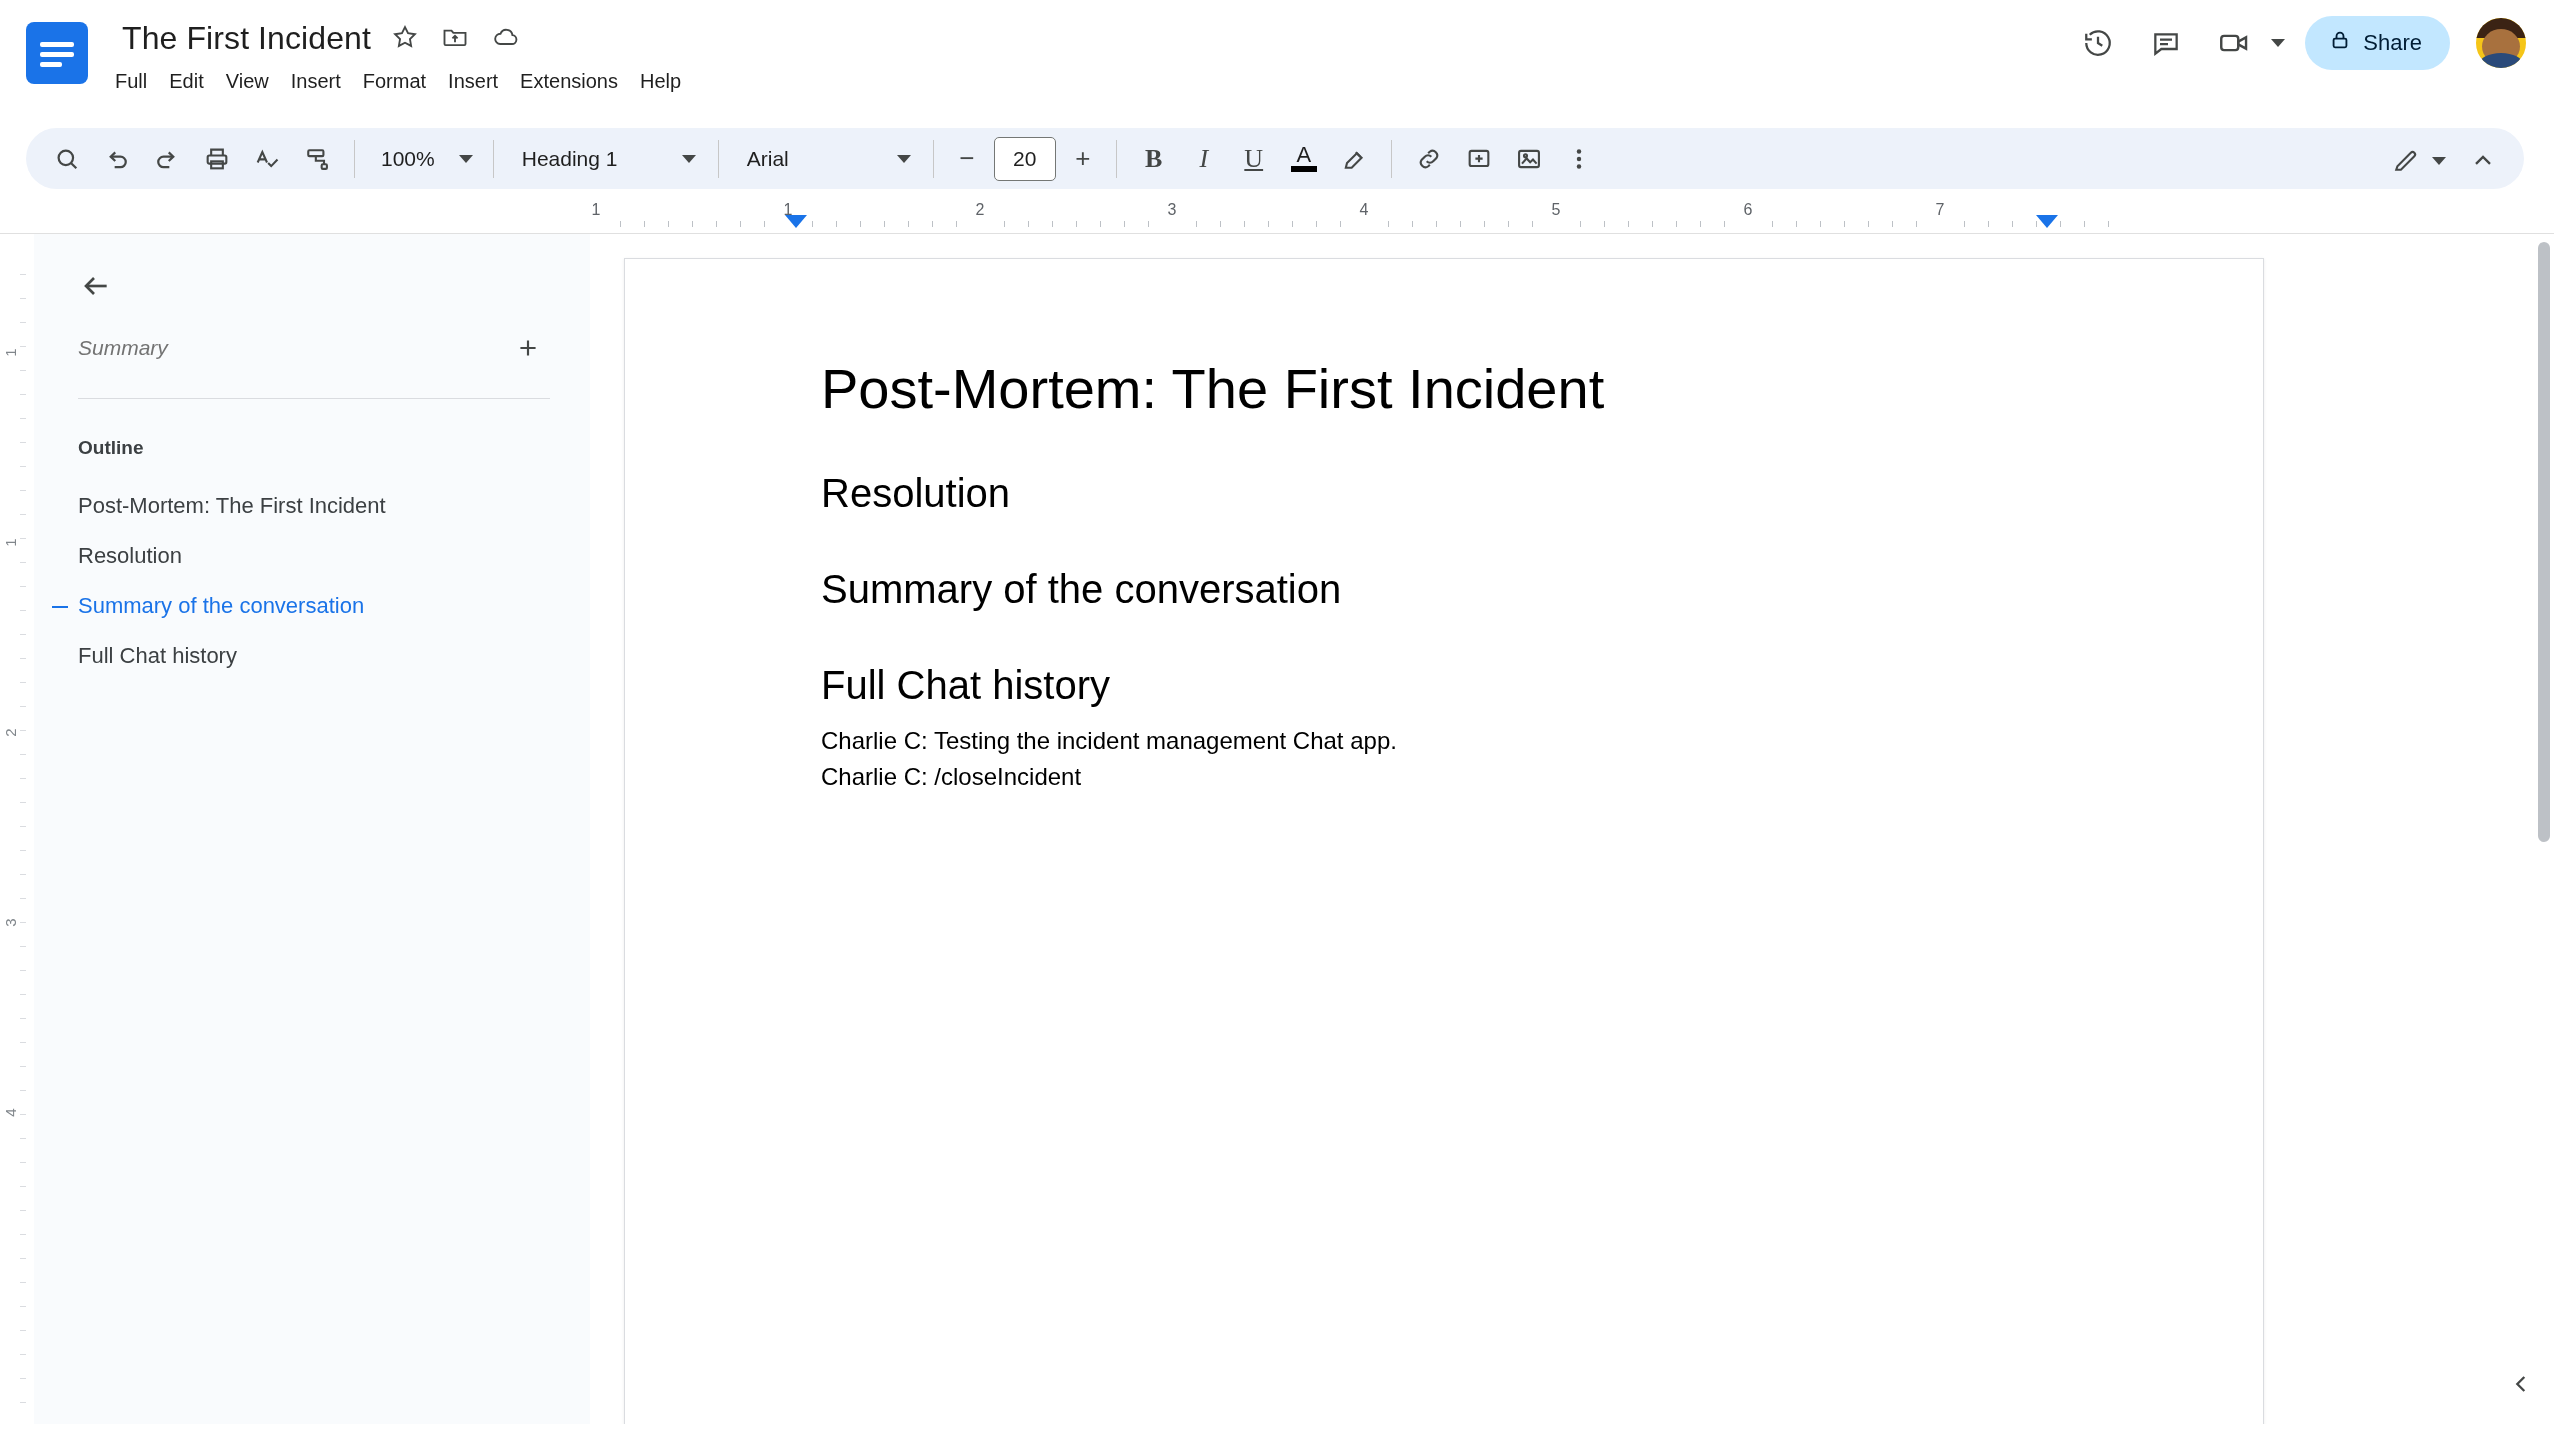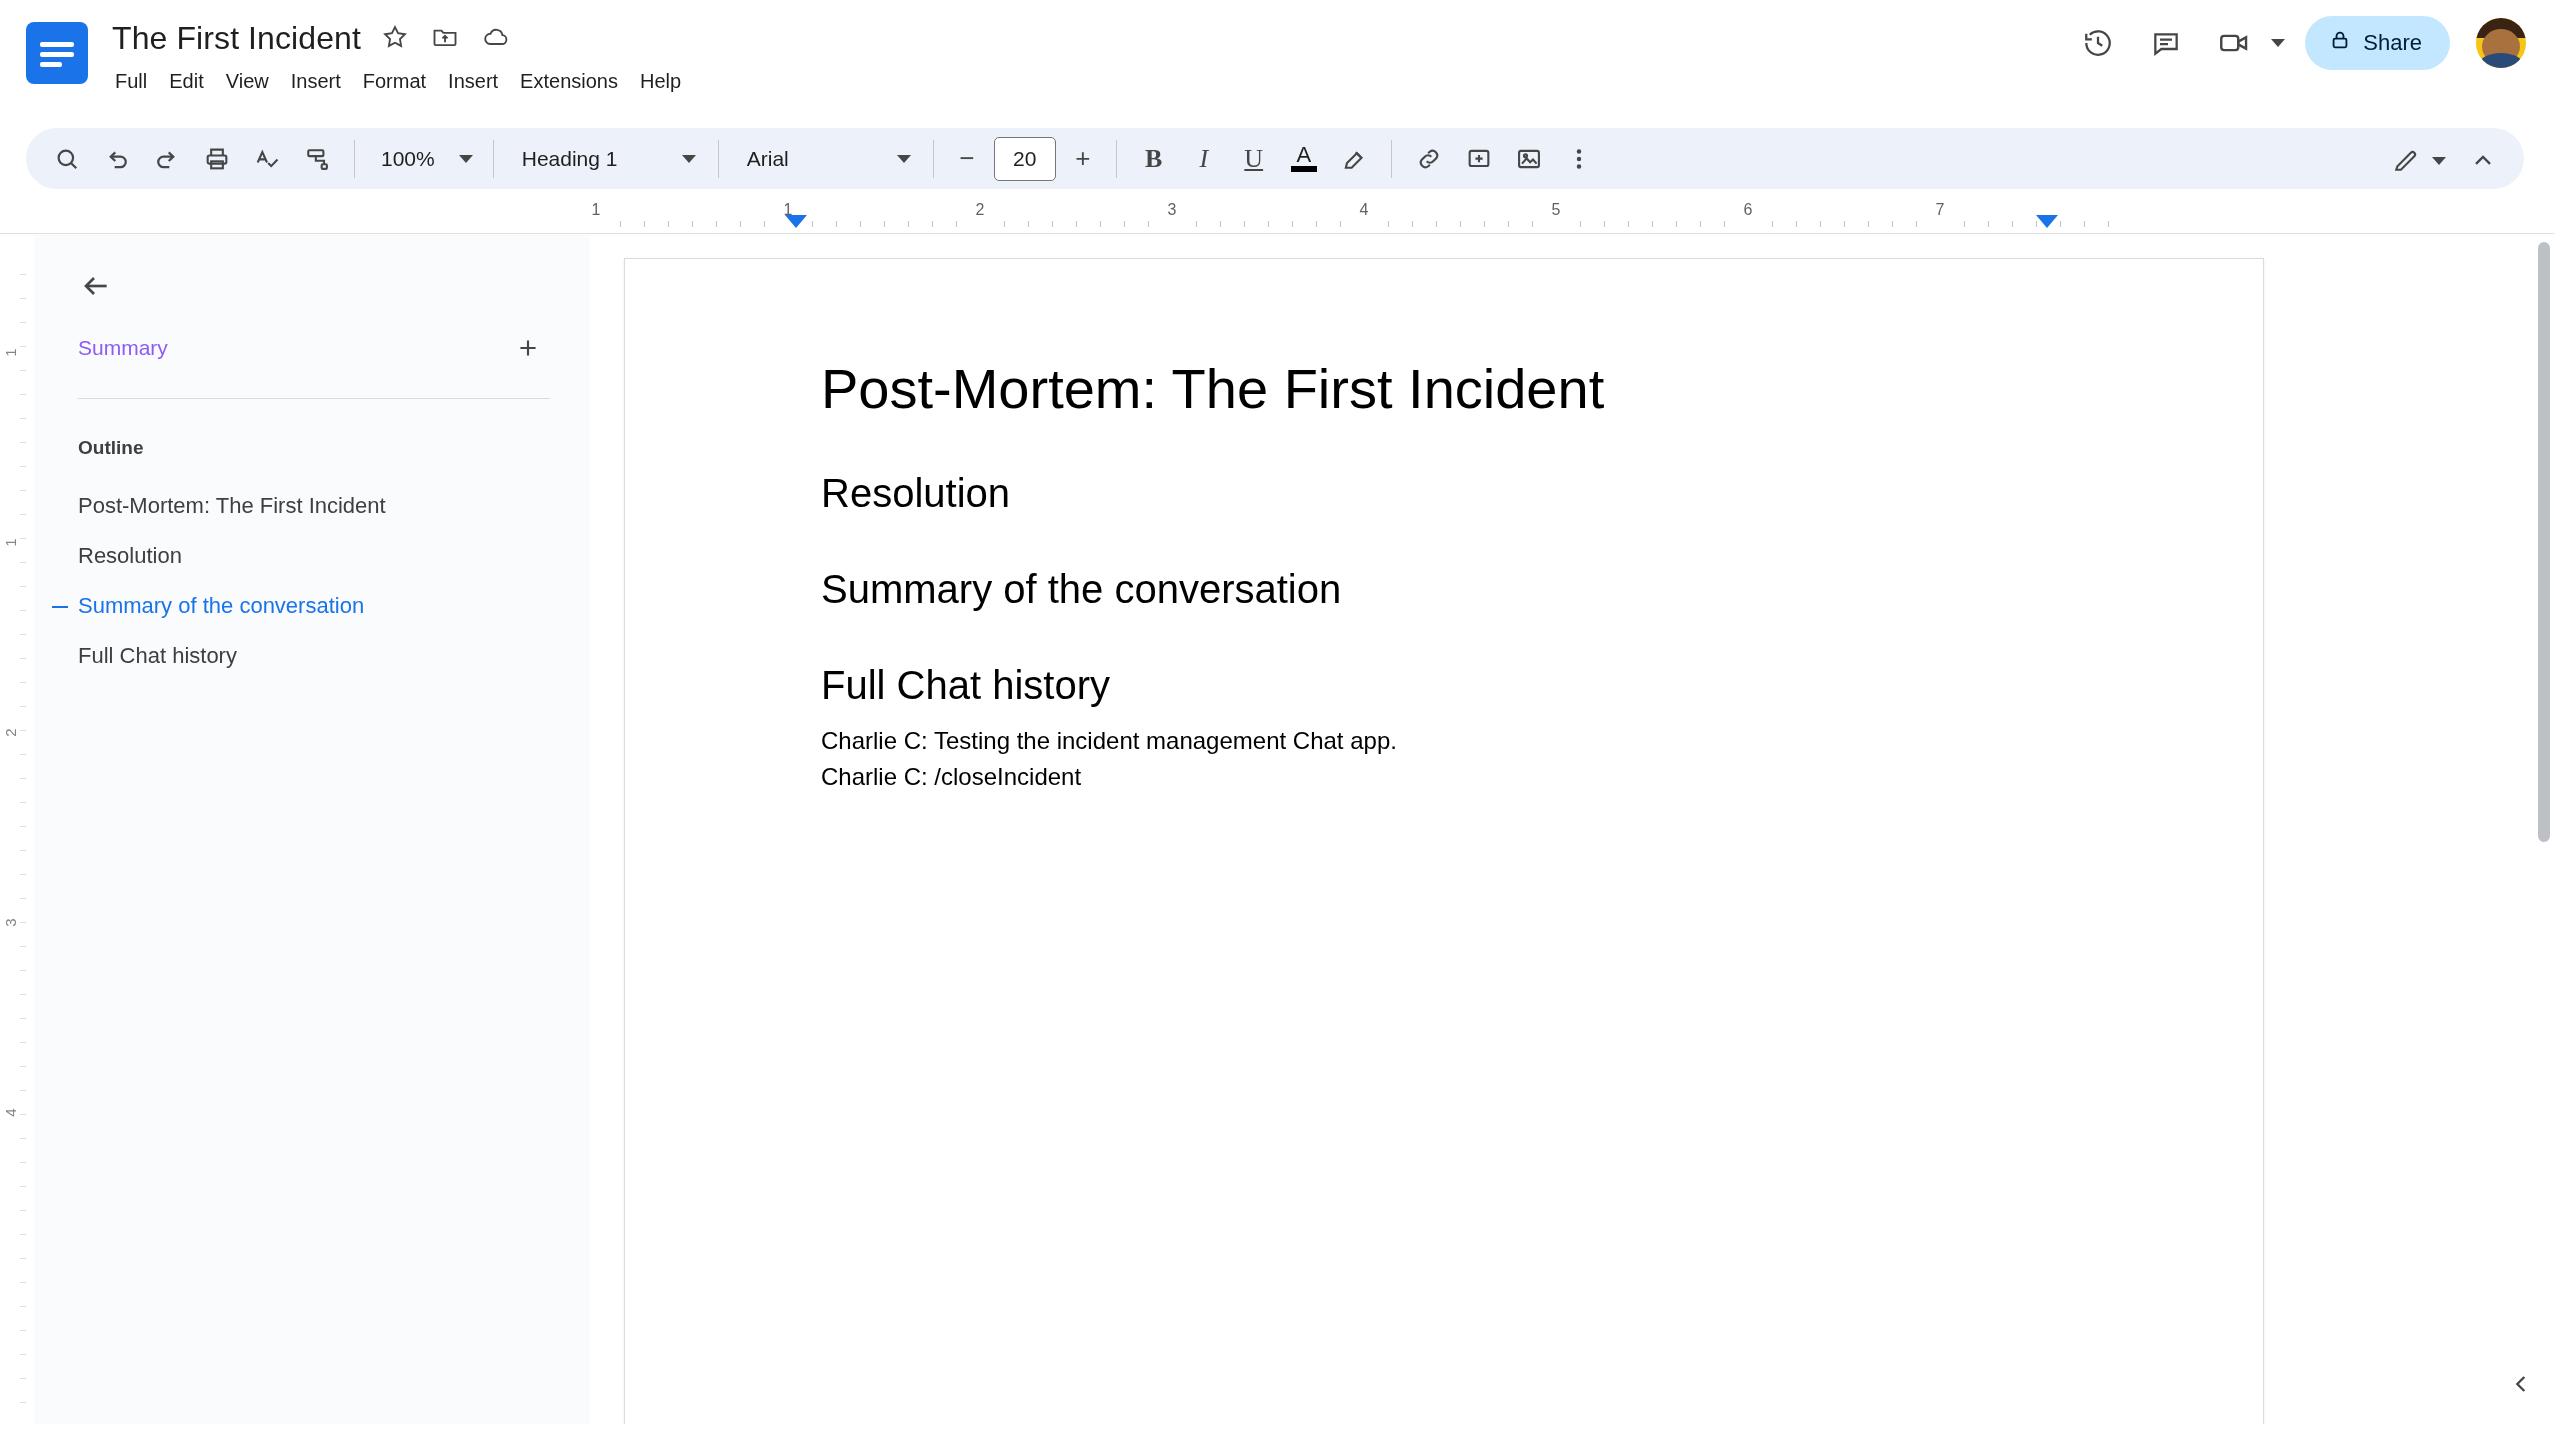--- a/index.html
+++ b/index.html
@@ -29,21 +29,21 @@
     flex: 0 0 auto;
   }
   .doc-logo .ln {
     position: absolute; left: 14px; height: 5px; background: #fff; border-radius: 2px;
   }
   .doc-logo .ln1 { top: 20px; width: 34px; }
   .doc-logo .ln2 { top: 30px; width: 34px; }
   .doc-logo .ln3 { top: 40px; width: 22px; }
 
   .title-block { margin-left: 24px; margin-top: 4px; }
-  .title-row { display: flex; align-items: center; gap: 20px; }
+  .title-row { display: flex; align-items: center; gap: 20px; margin-left: 10px; }
   .doc-title {
     font-size: 32px;
     color: #1f1f1f;
     letter-spacing: .1px;
     line-height: 40px;
     white-space: nowrap;
   }
   .title-icon { width: 30px; height: 30px; position: relative; cursor: pointer; color: #444746; }
   .title-icon svg { display: block; }
 
@@ -234,21 +234,21 @@
   .back-arrow {
     width: 52px; height: 52px; border-radius: 50%;
     display:flex; align-items:center; justify-content:center;
     color:#444746; cursor:pointer; margin-left: -8px; margin-bottom: 10px;
   }
   .summary-row {
     display:flex; align-items:center; justify-content: space-between;
     padding-right: 4px;
     margin-top: 14px;
   }
-  .summary-label { font-size: 21px; color: #8b5cf6; font-weight: 500;}
+  .summary-label { font-size: 21px; color: #737373; font-weight: 500; font-style: italic;}
   .plus-btn {
     width: 44px; height:44px; border-radius:50%;
     display:flex; align-items:center; justify-content:center;
     color:#444746; cursor:pointer; font-size: 30px; line-height: 1;
   }
   .divider { height:1px; background:#dadce0; margin: 28px 4px 0 0; }
   .outline-title { font-size: 19px; color:#3c4043; margin-top: 38px; font-weight: 700;}
   .outline-list { margin-top: 22px; }
   .outline-item {
     font-size: 22px;

